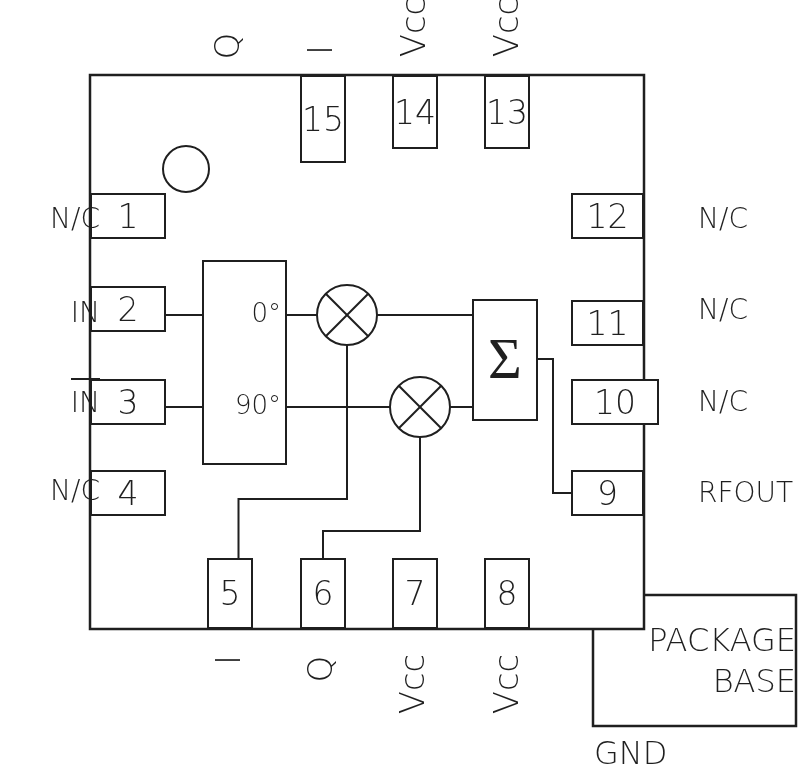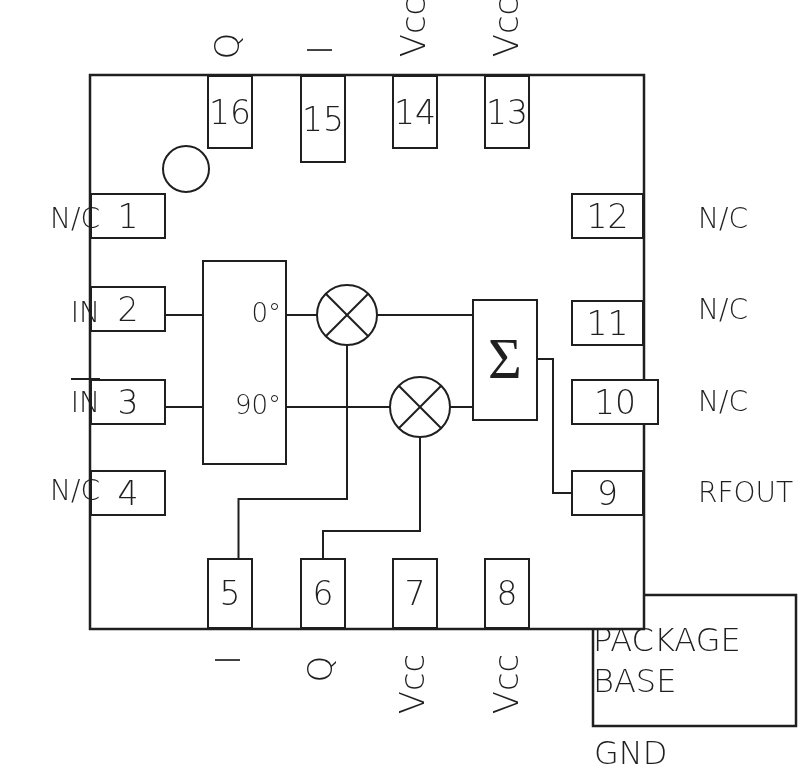--- a/index.html
+++ b/index.html
@@ -26,21 +26,21 @@
     transform:rotate(-90deg); font-size:34px; line-height:1; white-space:nowrap;
   }
   .port { position:absolute; z-index:2; width:80px; text-align:right; font-size:26px; line-height:26px; }
   .sigma {
     position:absolute; z-index:2; left:475px; top:328px; width:60px; height:60px;
     display:flex; align-items:center; justify-content:center;
     font-family:"Liberation Serif", serif; font-weight:400; font-size:58px;
   }
   .pkgbase-text {
     position:absolute; z-index:2; left:593px; top:595px; width:203px; height:131px;
-    display:flex; flex-direction:column; align-items:flex-start; justify-content:center;
+    display:flex; flex-direction:column; align-items:flex-end; justify-content:center;
     font-size:32px; line-height:41px; text-align:center;
   }
   .gnd { position:absolute; z-index:2; left:594px; top:737px; width:201px; text-align:left; font-size:32px; line-height:32px; }
 </style>
 </head>
 <body>
 
 <div class="canvas">
 
   <svg class="layer-svg" width="800" height="772" viewBox="0 0 800 772">
@@ -68,23 +68,20 @@
       <circle cx="420" cy="407" r="30" fill="#ffffff"></circle>
       <line x1="398.8" y1="385.8" x2="441.2" y2="428.2"></line>
       <line x1="398.8" y1="428.2" x2="441.2" y2="385.8"></line>
     </g>
 
     <rect x="203" y="261" width="83" height="203" fill="#ffffff" stroke="#1f1f1f" stroke-width="2"></rect>
 
     <rect x="473" y="300" width="64" height="120" fill="#ffffff" stroke="#1f1f1f" stroke-width="2"></rect>
   </svg>
 
-  <div class="pin" style="left:207px; top:75px;  width:46px; height:74px;">
-      <span>16</span>
-    </div>
   <div class="pin" style="left:300px; top:75px;  width:46px; height:88px;">
       <span>15</span>
     </div>
   <div class="pin" style="left:392px; top:75px;  width:46px; height:74px;">
       <span>14</span>
     </div>
   <div class="pin" style="left:484px; top:75px;  width:46px; height:74px;">
       <span>13</span>
     </div>
 

